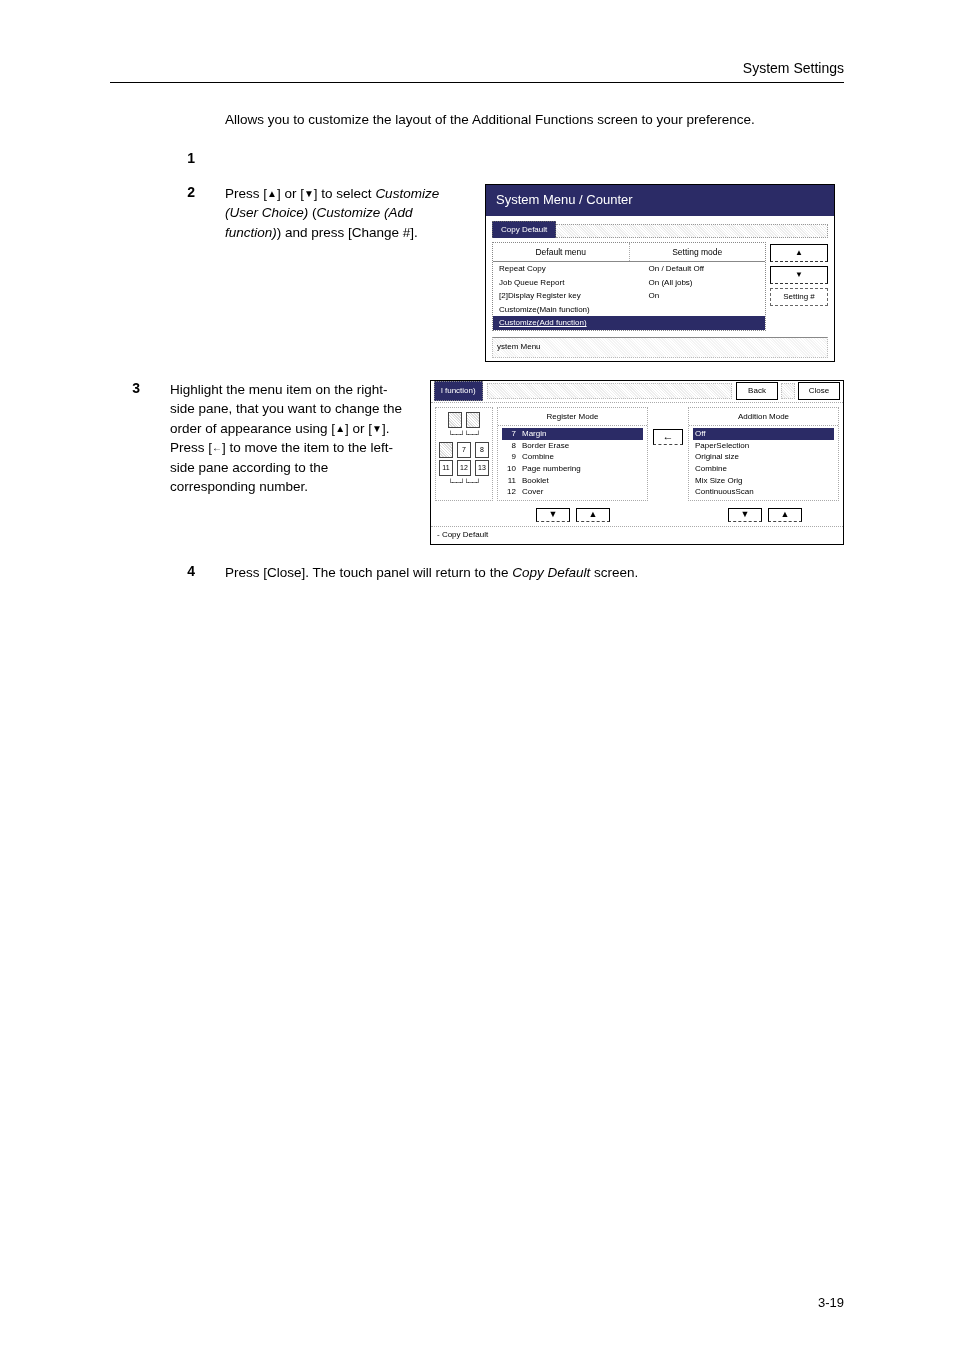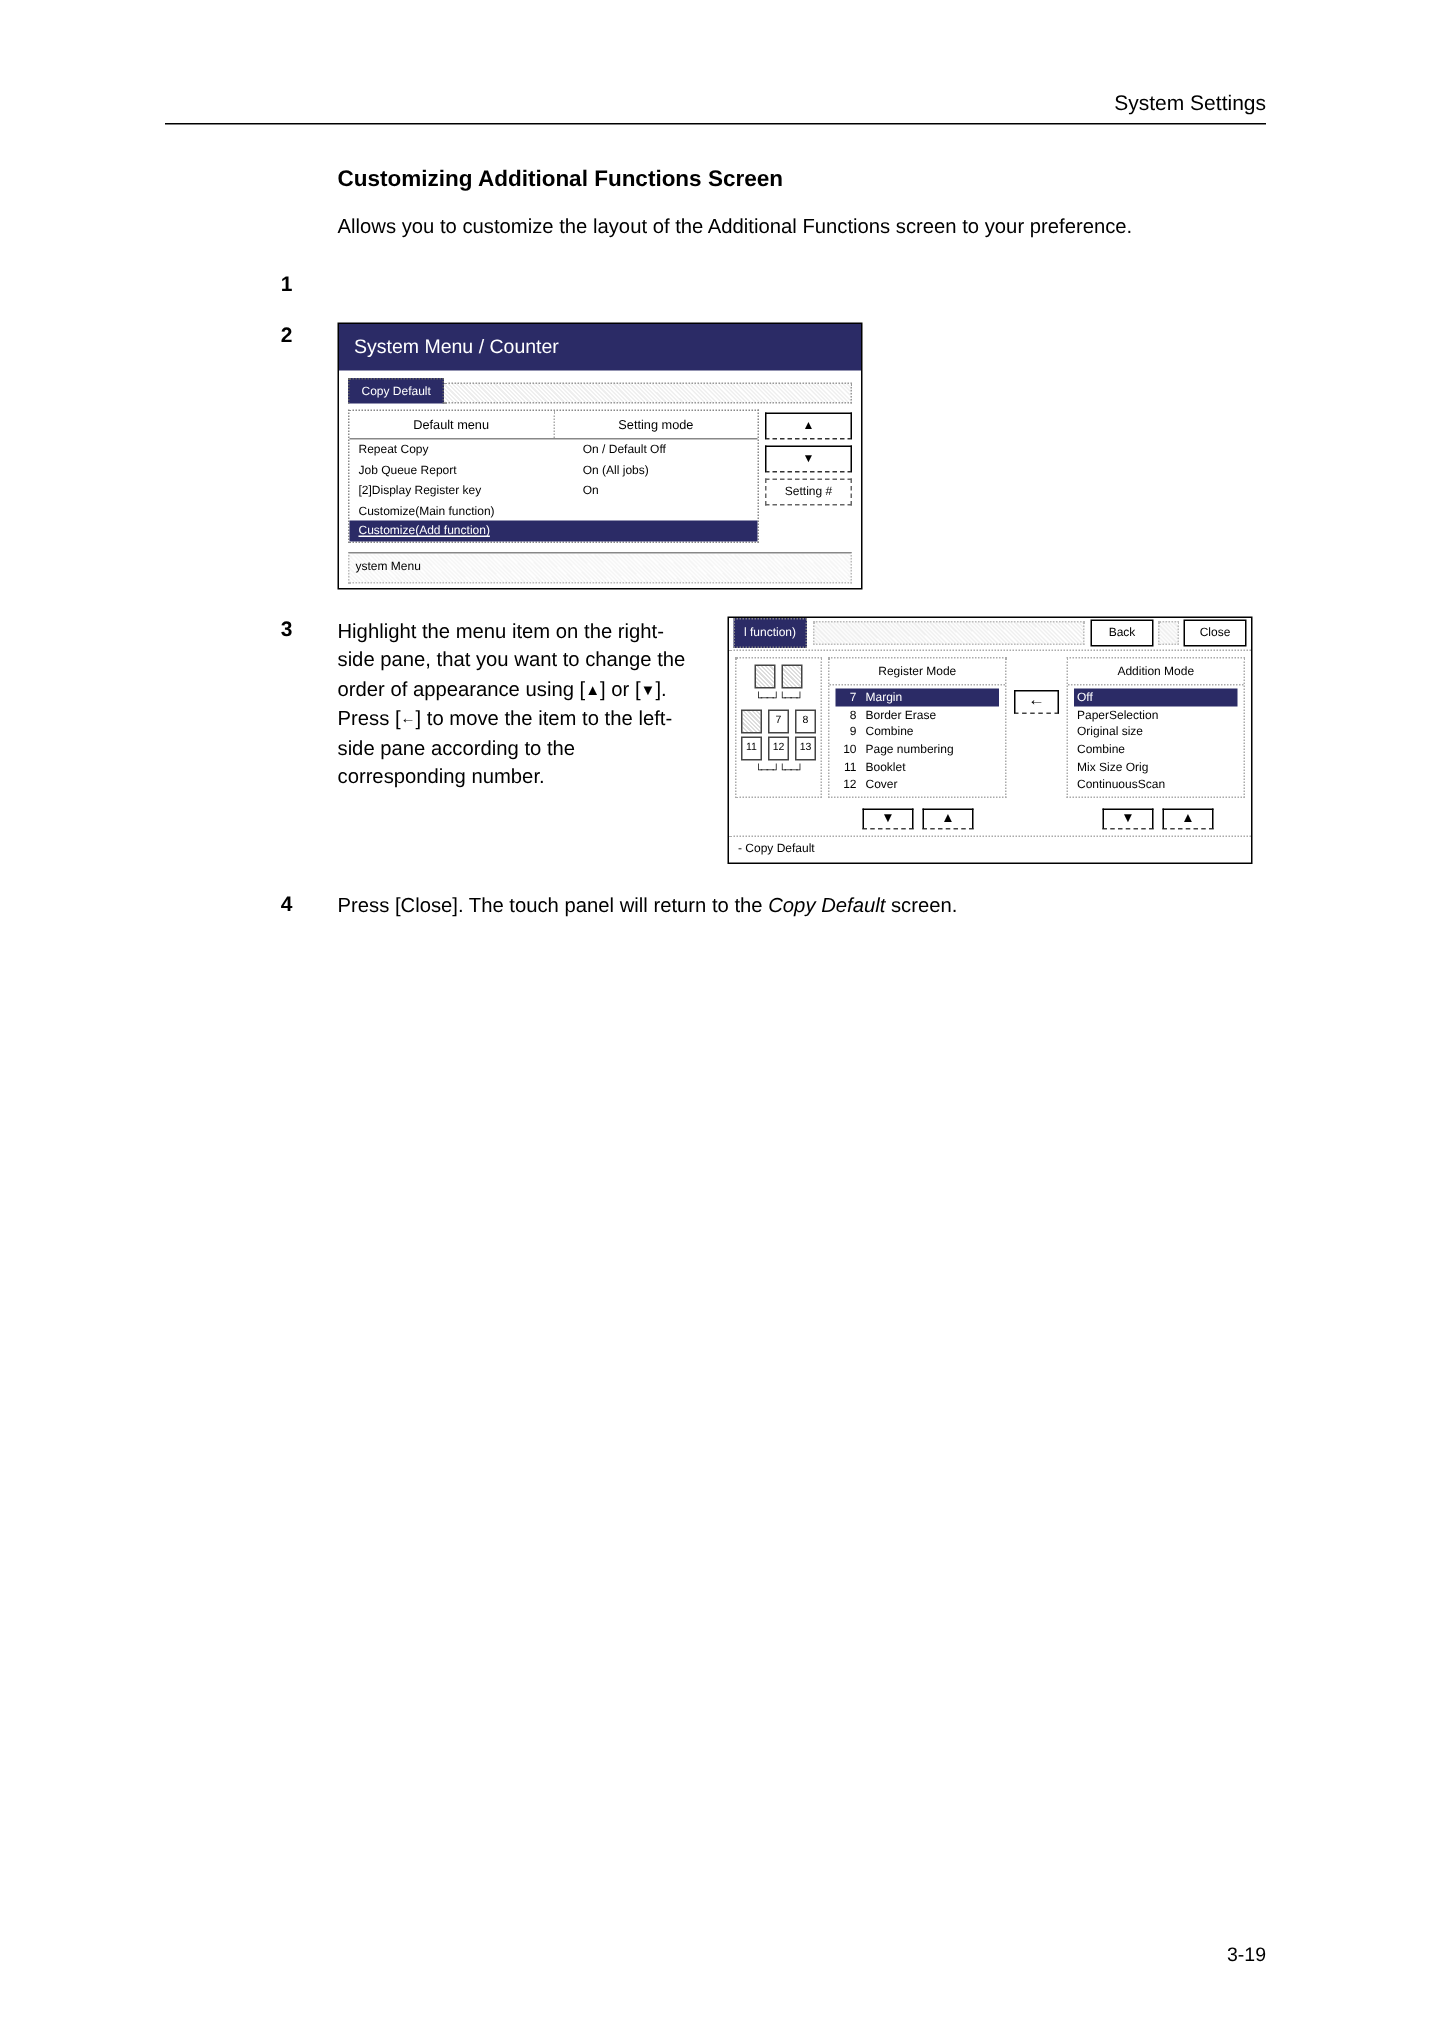--- a/index.html
+++ b/index.html
@@ -34,21 +34,21 @@
   .p1-tr { display: flex; gap: 26px; }
   .p1-td { flex: 1; padding: 1px 6px; font-size: 8px; }
   .p1-td:first-child { border-right: 1px dotted transparent; }
   .p1-sel { background: #2b2b66; color: #fff; text-decoration: underline; }
   .p1-btns { width: 58px; display: flex; flex-direction: column; gap: 4px; justify-content: flex-start; padding-top: 2px; }
   .p1-btn { border: 1px solid #000; height: 18px; display: flex; align-items: center; justify-content: center; font-size: 8px; background: #fff; border-bottom: 1px dashed #333; }
   .p1-btn.dashed { border: 1px dashed #666; }
   .p1-foot { border-top: 1px dotted #888; margin: 0 6px 3px 6px; padding: 3px 4px 4px 4px; font-size: 8px; background: repeating-linear-gradient(45deg, #f4f4f4, #f4f4f4 1px, #fff 1px, #fff 2px); border: 1px dotted #bbb; border-top: 1px solid #888; }
 
   
-  .panel2 { width: 350px; }
+  .panel2 { width: 414px; }
   .p2-top { display: flex; align-items: center; height: 22px; border-bottom: 1px dotted #aaa; }
   .p2-top-tab { background: #2b2b66; color: #fff; font-size: 8px; padding: 3px 6px; margin-left: 3px; border: 1px dotted #888; }
   .p2-top-fill { flex: 1; height: 16px; margin: 0 4px; background: repeating-linear-gradient(45deg, #eee, #eee 1px, #fff 1px, #fff 2px); border: 1px dotted #bbb; }
   .p2-top-btn { border: 1px solid #000; font-size: 8px; padding: 2px 0; width: 42px; text-align: center; margin-right: 3px; background: #fff; }
   .p2-top-gap { width: 14px; height: 16px; background: repeating-linear-gradient(45deg, #eee, #eee 1px, #fff 1px, #fff 2px); border: 1px dotted #bbb; margin-right: 3px; }
   .p2-body { display: flex; padding: 4px; gap: 4px; }
   .p2-left { width: 58px; border: 1px dotted #aaa; display: flex; flex-direction: column; align-items: center; gap: 2px; font-size: 7px; padding: 4px 2px; }
   .p2-grid { display: flex; gap: 4px; }
   .p2-cell { width: 14px; height: 16px; border: 1px solid #444; display: flex; align-items: center; justify-content: center; font-size: 7px; background: #fff; }
   .p2-cell.h { background: repeating-linear-gradient(45deg, #ddd, #ddd 1px, #fff 1px, #fff 2px); }
@@ -68,31 +68,33 @@
   .p2-bb { border: 1px solid #000; width: 34px; height: 14px; display: flex; align-items: center; justify-content: center; font-size: 9px; border-bottom: 1px dashed #444; }
   .p2-foot { font-size: 8px; padding: 2px 6px 4px 6px; border-top: 1px dotted #aaa; }
 </style>
 </head>
 <body>
 
 <div class="page">
   <div class="top-label">System Settings</div>
   <hr class="top-rule">
 
-  <div class="section-title">Customizing Additional Functions Screen</div>
   <div class="intro">Allows you to customize the layout of the Additional Functions screen to your preference.</div>
 
   <div class="step">
     <div class="step-num">1</div>
   </div>
 
   <div class="step">
     <div class="step-num">2</div>
     <div class="step-body">
       <div class="step-row">
+        <div class="step-text">
+          <span>Press [</span><span class="tri">▲</span><span>] or [</span><span class="tri">▼</span><span>] to select </span><span class="italic">Customize (User Choice)</span><span> (</span><span class="italic">Customize (Add function)</span><span>) and press [Change #].</span>
+        </div>
 
         <div class="panel panel1">
           <div class="p1-title">System Menu / Counter</div>
           <div class="p1-tabbar">
             <div class="p1-tab">Copy Default</div>
             <div class="p1-tabrest"></div>
           </div>
           <div class="p1-body">
             <div class="p1-table">
               <div class="p1-thead">

